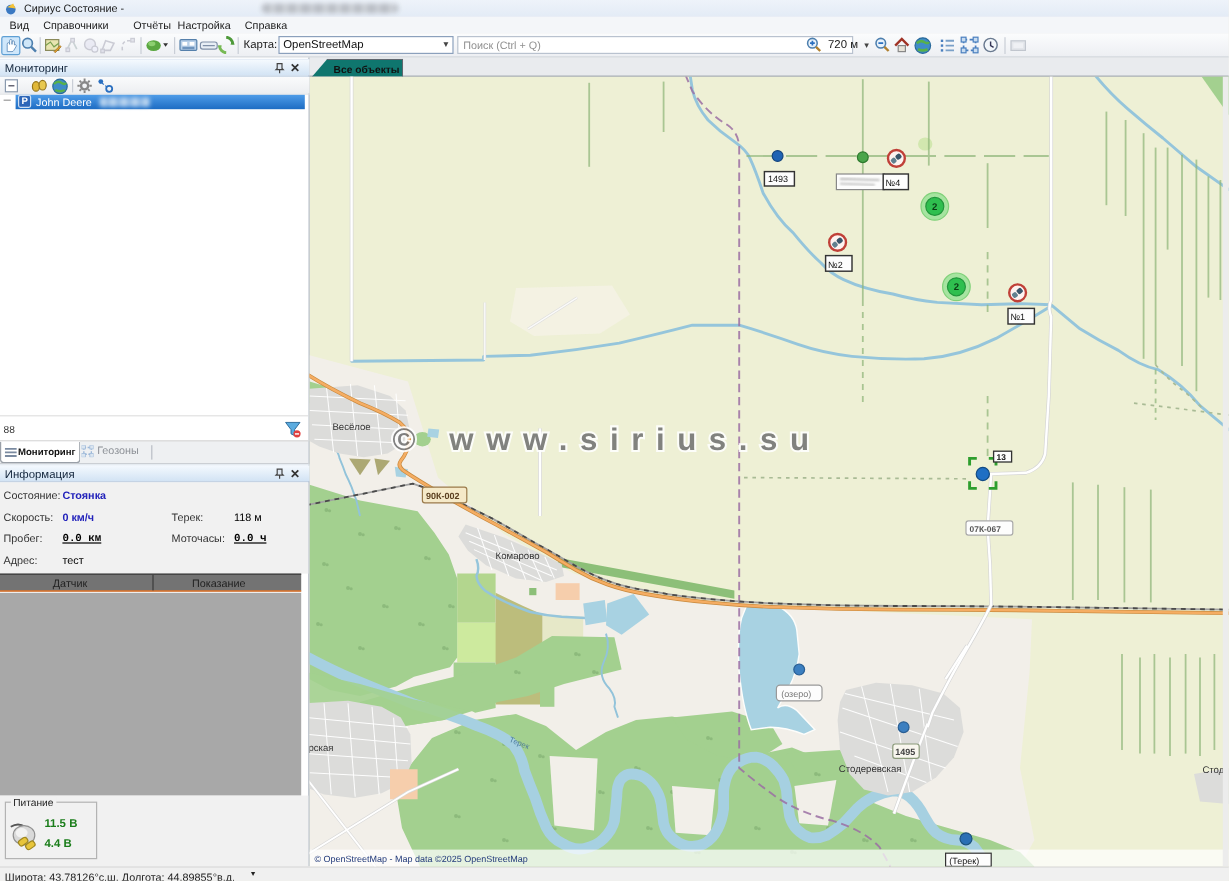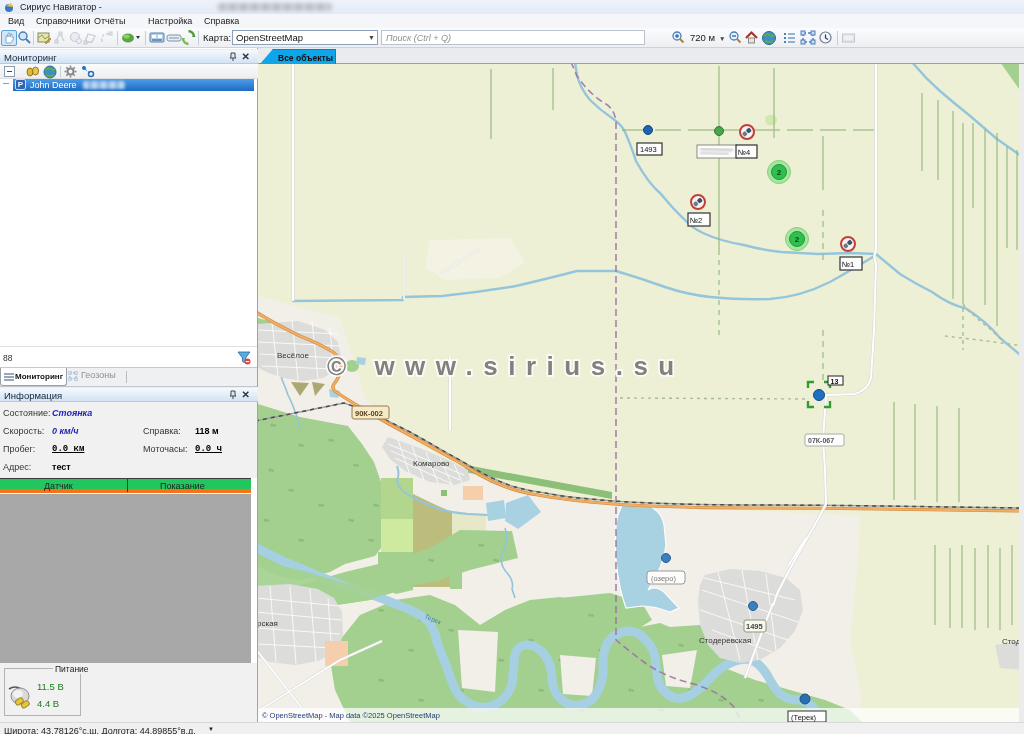--- a/index.html
+++ b/index.html
@@ -11,66 +11,66 @@
 #titleblur{left:218px;top:3px;width:114px;height:8px;background:repeating-linear-gradient(90deg,#b6bac1 0 7px,#cdd1d7 7px 11px);filter:blur(2px);border-radius:4px;opacity:.95;}
 
 #menu{left:0;top:14px;width:1024px;height:14px;background:#f4f6f9;font-size:9px;color:#1b1b1b;}
 #menu span{position:absolute;top:2px;}
 
 #tbar{left:0;top:28px;width:1024px;height:20px;background:linear-gradient(#fbfcfd,#edeff3);border-bottom:1px solid #ccd2da;}
 .tico{position:absolute;top:2px;width:16px;height:16px;}
 .tsep{position:absolute;top:3px;width:1px;height:14px;background:#c9ced6;}
 #combo{left:232px;top:2px;width:146px;height:15px;background:#fff;border:1px solid #8ba0bc;font-size:9.5px;color:#111;padding:1px 3px;}
 #combo .arr{position:absolute;right:2px;top:3px;font-size:7px;color:#444;}
-#search{left:381px;top:2px;width:264px;height:15px;background:#fff;border:1px solid #b9c2cf;font-size:9px;color:#909090;padding:2px 4px;font-style:italic;}
+#search{left:381px;top:2px;width:330px;height:15px;background:#fff;border:1px solid #b9c2cf;font-size:9px;color:#909090;padding:2px 4px;}
 .tlab{position:absolute;font-size:9.5px;color:#1b1b1b;top:4px;}
 
 #lpanel{left:0;top:48px;width:258px;height:674px;background:#fff;border-right:1px solid #9aa5b1;}
 .phead{position:absolute;left:0;width:258px;height:15px;background:linear-gradient(#f4f9fe,#d2e3f4);border-top:1px solid #e7eef7;border-bottom:1px solid #b9cade;font-size:9.5px;color:#14263c;}
 .phead .t{position:absolute;left:4px;top:2px;}
 .pin{position:absolute;right:20px;top:2px;width:10px;height:10px;}
 .xx{position:absolute;right:8px;top:1px;font-size:10px;color:#333;font-weight:bold;}
 #ptool{left:0;top:64px;width:258px;height:15px;background:linear-gradient(#fafbfc,#eceef1);border-bottom:1px solid #dddfe3;}
 #tree{left:0;top:79px;width:257px;height:267px;background:#fff;}
 #selrow{left:13px;top:0px;width:241px;height:12px;background:linear-gradient(#4e9ce8,#1d6cc3);}
 #filtrow{left:0;top:346px;width:257px;height:22px;background:#fff;border-top:1px solid #e0e0e0;border-bottom:1px solid #c8c8c8;font-size:8.5px;color:#333;}
 #tabs{left:0;top:368px;width:257px;height:19px;background:#eef0f2;border-bottom:1px solid #c3c7cc;}
 #tab1{position:absolute;left:0;top:0;width:67px;height:18px;background:#fff;border:1px solid #9aa0a8;border-top:none;border-radius:0 0 3px 3px;font-size:8px;font-weight:bold;color:#111;overflow:hidden;}
 #tab2{position:absolute;left:68px;top:0;width:56px;height:16px;font-size:9px;color:#8d9197;}
 #info{left:0;top:402px;width:257px;height:76px;background:#f1f1f1;font-size:9px;color:#333;}
 .irow{position:absolute;left:3px;}
-.bval{font-weight:bold;color:#000;}
-.blv{font-weight:bold;color:#2222bb;font-style:italic;}
+.bval{font-weight:normal;color:#000;}
+.blv{font-weight:bold;color:#2222bb;}
 .uval{font-weight:bold;color:#000;text-decoration:underline;font-family:Liberation Mono, monospace;}
-#thead{left:0;top:478px;width:251px;height:15px;background:#22c55e;border-top:1px solid #3c3c3c;border-bottom:4px solid #f97316;font-size:9px;color:#222;}
+#thead{left:0;top:478px;width:251px;height:15px;background:#737373;border-top:1px solid #3c3c3c;border-bottom:1px solid #f97316;font-size:9px;color:#222;}
 #tbody{left:0;top:494px;width:251px;height:169px;background:#a8a8a8;}
 #bottomboxes{left:0;top:663px;width:257px;height:59px;background:#f1f1f1;}
 .gbox{position:absolute;top:5px;height:48px;border:1px solid #b3b3b3;}
-.glab{position:absolute;top:-5px;left:4px;background:#f1f1f1;font-size:8.5px;color:#222;padding:0 2px;margin-left:44px;}
-.gval{position:absolute;font-size:9.5px;font-weight:normal;color:#1a7d1a;}
+.glab{position:absolute;top:-5px;left:4px;background:#f1f1f1;font-size:8.5px;color:#222;padding:0 2px;}
+.gval{position:absolute;font-size:9.5px;font-weight:bold;color:#1a7d1a;}
 
 #sbar{left:0;top:722px;width:1024px;height:12px;background:#f0f0f0;border-top:1px solid #d9d9d9;font-size:9px;color:#222;}
 
 #mtabs{left:258px;top:48px;width:766px;height:16px;background:#e9ebee;border-bottom:1px solid #9aa0a8;}
-#mtab{position:absolute;left:2px;top:1px;width:76px;height:15px;background:#0ea5e9;border:1px solid #60666e;border-bottom:none;clip-path:polygon(17% 0,100% 0,100% 100%,0 100%);font-size:8.5px;font-weight:bold;color:#111;text-align:right;}
+#mtab{position:absolute;left:2px;top:1px;width:76px;height:15px;background:#0f766e;border:1px solid #60666e;border-bottom:none;clip-path:polygon(17% 0,100% 0,100% 100%,0 100%);font-size:8.5px;font-weight:bold;color:#111;text-align:right;}
 #map{left:258px;top:64px;width:766px;height:658px;}
 </style></head>
 <body>
 <div class="abs" id="title">
   <svg class="abs" style="left:4px;top:2px" width="11" height="11" viewBox="0 0 11 11">
       <circle cx="5" cy="6" r="4" fill="#3a78c2"></circle>
       <path d="M2 4 L7 1 L9 5 Z" fill="#f5c33a"></path>
     </svg>
-  <span class="abs txt">Сириус Навигатор -</span>
+  <span class="abs txt">Сириус Состояние -</span>
   <div class="abs" id="titleblur"></div>
 </div>
 <div class="abs" id="menu">
   <span style="left:8px">Вид</span>
     <span style="left:36px">Справочники</span>
-    <span style="left:94px">Отчёты</span>
+    <span style="left:111px">Отчёты</span>
     <span style="left:148px">Настройка</span>
     <span style="left:204px">Справка</span>
 </div>
 <div class="abs" id="tbar">
 
   <div class="tico" style="left:1px;background:#cfe7fb;border:1px solid #5e9fd4;border-radius:2px">
     <svg width="14" height="14" viewBox="0 0 14 14">
         <path d="M4 12 L4 6 Q4 4.5 5 4.5 Q6 4.5 6 6 L6 3 Q6 1.8 7 1.8 Q8 1.8 8 3 L8 6 L8 4 Q8 3 9 3 Q10 3 10 4 L10 6.5 Q10.7 5.8 11.3 6.4 Q12 7 11.3 8 L9.5 11 Q9 12 8 12 Z" fill="#fff" stroke="#5a89b8" stroke-width=".7"></path>
       </svg>
   </div>
@@ -259,21 +259,21 @@
   <svg class="pin" viewBox="0 0 10 10">
       <path d="M3 1 L7 1 L7 5 L8 6 L2 6 L3 5 Z M5 6 L5 9" stroke="#444" fill="#dfe8f2" stroke-width="1"></path>
     </svg>
   <span class="xx">✕</span>
 </div>
 <div class="abs" id="info">
   <span class="irow" style="top:6px">Состояние:</span>
     <span class="abs blv" style="left:52px;top:6px">Стоянка</span>
   <span class="irow" style="top:24px">Скорость:</span>
     <span class="abs blv" style="left:52px;top:24px">0 км/ч</span>
-  <span class="abs" style="left:143px;top:24px">Справка:</span>
+  <span class="abs" style="left:143px;top:24px">Терек:</span>
     <span class="abs bval" style="left:195px;top:24px">118 м</span>
   <span class="irow" style="top:42px">Пробег:</span>
     <span class="abs uval" style="left:52px;top:42px">0.0 км</span>
   <span class="abs" style="left:143px;top:42px">Моточасы:</span>
     <span class="abs uval" style="left:195px;top:42px">0.0 ч</span>
   <span class="irow" style="top:60px">Адрес:</span>
     <span class="abs bval" style="left:52px;top:60px">тест</span>
 </div>
 <div class="abs" id="thead">
   <span class="abs" style="left:44px;top:2px">Датчик</span>

